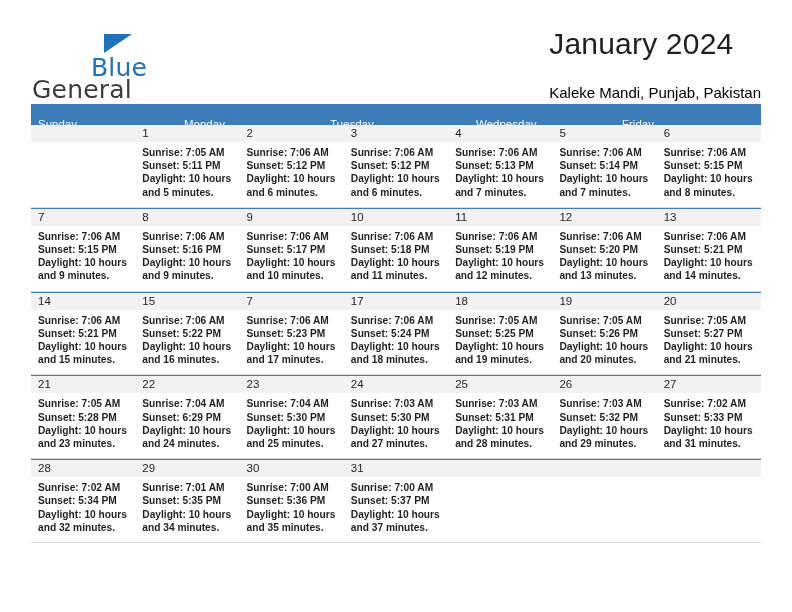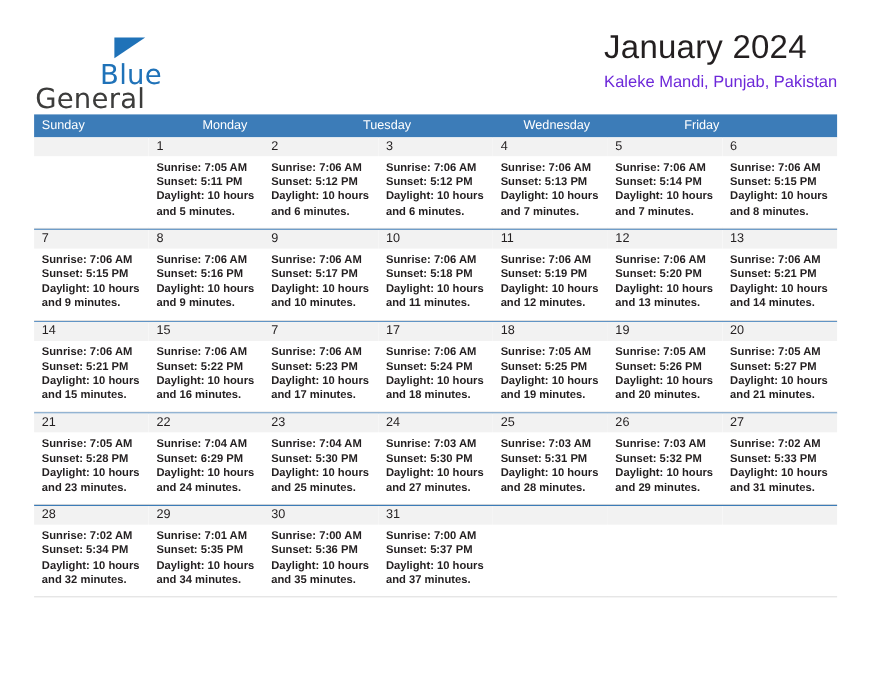--- a/index.html
+++ b/index.html
@@ -76,24 +76,24 @@
     text-align: left;
   }
   .cal-title {
     font-size: 30px;
     line-height: 36px;
     color: #231f20;
     font-weight: 400;
     letter-spacing: .2px;
   }
   .cal-subtitle {
-    margin-top: 4px;
+    margin-top: 22px;
     font-size: 15px;
     line-height: 18px;
-    color: #6d28d9;
+    color: #000000;
     font-weight: 400;
   }
 
   
   .calendar {
     position: absolute;
     left: 31px;
     top: 104px;
     width: 730px;
   }
@@ -103,20 +103,21 @@
     height: 21px;
   }
   .dow {
     flex: 1 1 0;
     color: #ffffff;
     font-size: 11.5px;
     line-height: 21px;
     padding-left: 7px;
     box-sizing: border-box;
     white-space: nowrap;
+    margin-top: 10px;
   }
 
   .week {
     display: flex;
     border-top: 1px solid #3c7cb8;
     border-bottom: 1px solid #d9d9d9;
   }
   .week:first-of-type {
     border-top: none;
   }

